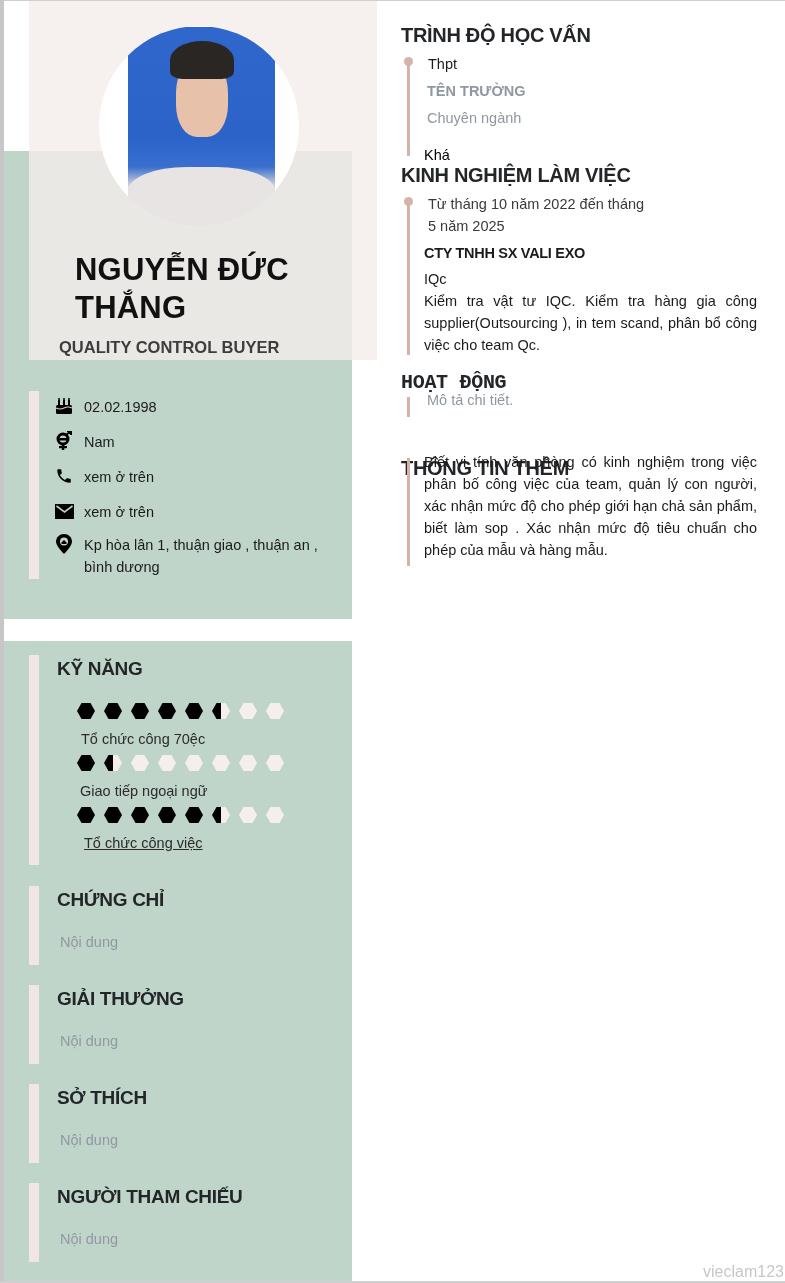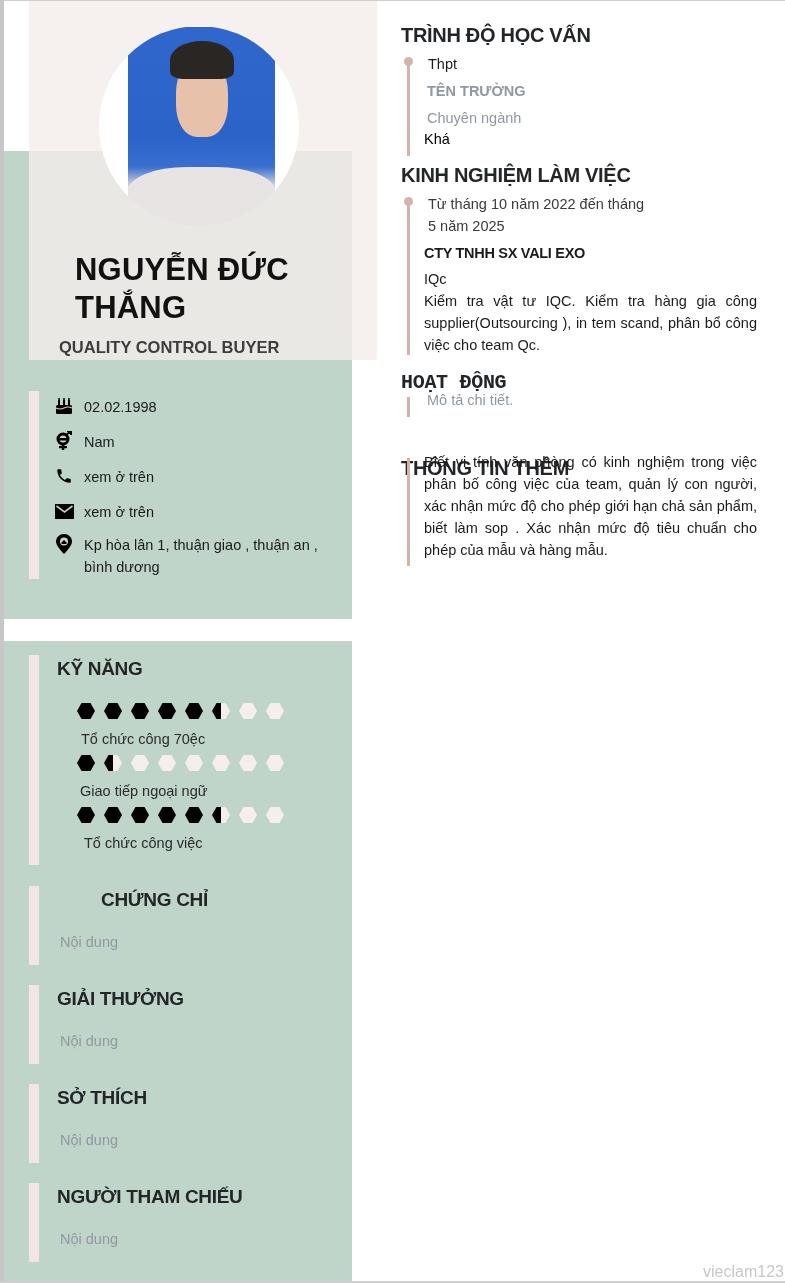--- a/index.html
+++ b/index.html
@@ -164,45 +164,45 @@
 <div class="skill-dots" style="top:807px;">
   <span class="hex full"></span>
   <span class="hex full"></span>
   <span class="hex full"></span>
   <span class="hex full"></span>
   <span class="hex full"></span>
   <span class="hex half"></span>
   <span class="hex"></span>
   <span class="hex"></span>
 </div>
-<div class="skill-label" style="left:84px;top:835px;">Tổ chức công việc</div>
+<div class="skill-label" style="left:84px;top:835px;text-decoration:underline;">Tổ chức công việc</div>
 
 <div class="side-bar" style="top:886px;height:79px;"></div>
-<div class="left-heading" style="top:889px;margin-left:44px;">CHỨNG CHỈ</div>
+<div class="left-heading" style="top:889px;">CHỨNG CHỈ</div>
 <div class="placeholder-text" style="top:934px;">Nội dung</div>
 
 <div class="side-bar" style="top:985px;height:79px;"></div>
 <div class="left-heading" style="top:988px;">GIẢI THƯỞNG</div>
 <div class="placeholder-text" style="top:1033px;">Nội dung</div>
 
 <div class="side-bar" style="top:1084px;height:79px;"></div>
 <div class="left-heading" style="top:1087px;">SỞ THÍCH</div>
 <div class="placeholder-text" style="top:1132px;">Nội dung</div>
 
 <div class="side-bar" style="top:1183px;height:79px;"></div>
 <div class="left-heading" style="top:1186px;">NGƯỜI THAM CHIẾU</div>
 <div class="placeholder-text" style="top:1231px;">Nội dung</div>
 
 <div class="right-heading" style="top:24px;">TRÌNH ĐỘ HỌC VẤN</div>
 <div class="timeline-line" style="top:60px;height:96px;"></div>
 <div class="timeline-dot" style="top:57px;"></div>
 <div class="r-text" style="left:428px;top:53px;">Thpt</div>
 <div class="r-text r-muted" style="left:427px;top:80px;font-weight:bold;">TÊN TRƯỜNG</div>
 <div class="r-text r-muted" style="left:427px;top:107px;">Chuyên ngành</div>
-<div class="r-text" style="left:424px;top:128px;color:#000;">Khá</div>
+<div class="r-text" style="left:424px;top:144px;color:#000;">Khá</div>
 
 <div class="right-heading" style="top:164px;">KINH NGHIỆM LÀM VIỆC</div>
 <div class="timeline-line" style="top:200px;height:155px;"></div>
 <div class="timeline-dot" style="top:197px;"></div>
 <div class="r-text" style="left:428px;top:193px;color:#3a3a3a;">Từ tháng 10 năm 2022 đến tháng</div>
 <div class="r-text" style="left:428px;top:215px;color:#3a3a3a;">5 năm 2025</div>
 <div class="r-text r-bold" style="left:424px;top:242px;">CTY TNHH SX VALI EXO</div>
 <div class="r-text" style="left:424px;top:268px;">IQc</div>
 <div class="r-text justify" style="left:424px;top:290px;width:333px;">Kiểm tra vật tư IQC. Kiểm tra hàng gia công supplier(Outsourcing ), in tem scand,  phân bổ công việc cho team Qc.</div>
 

